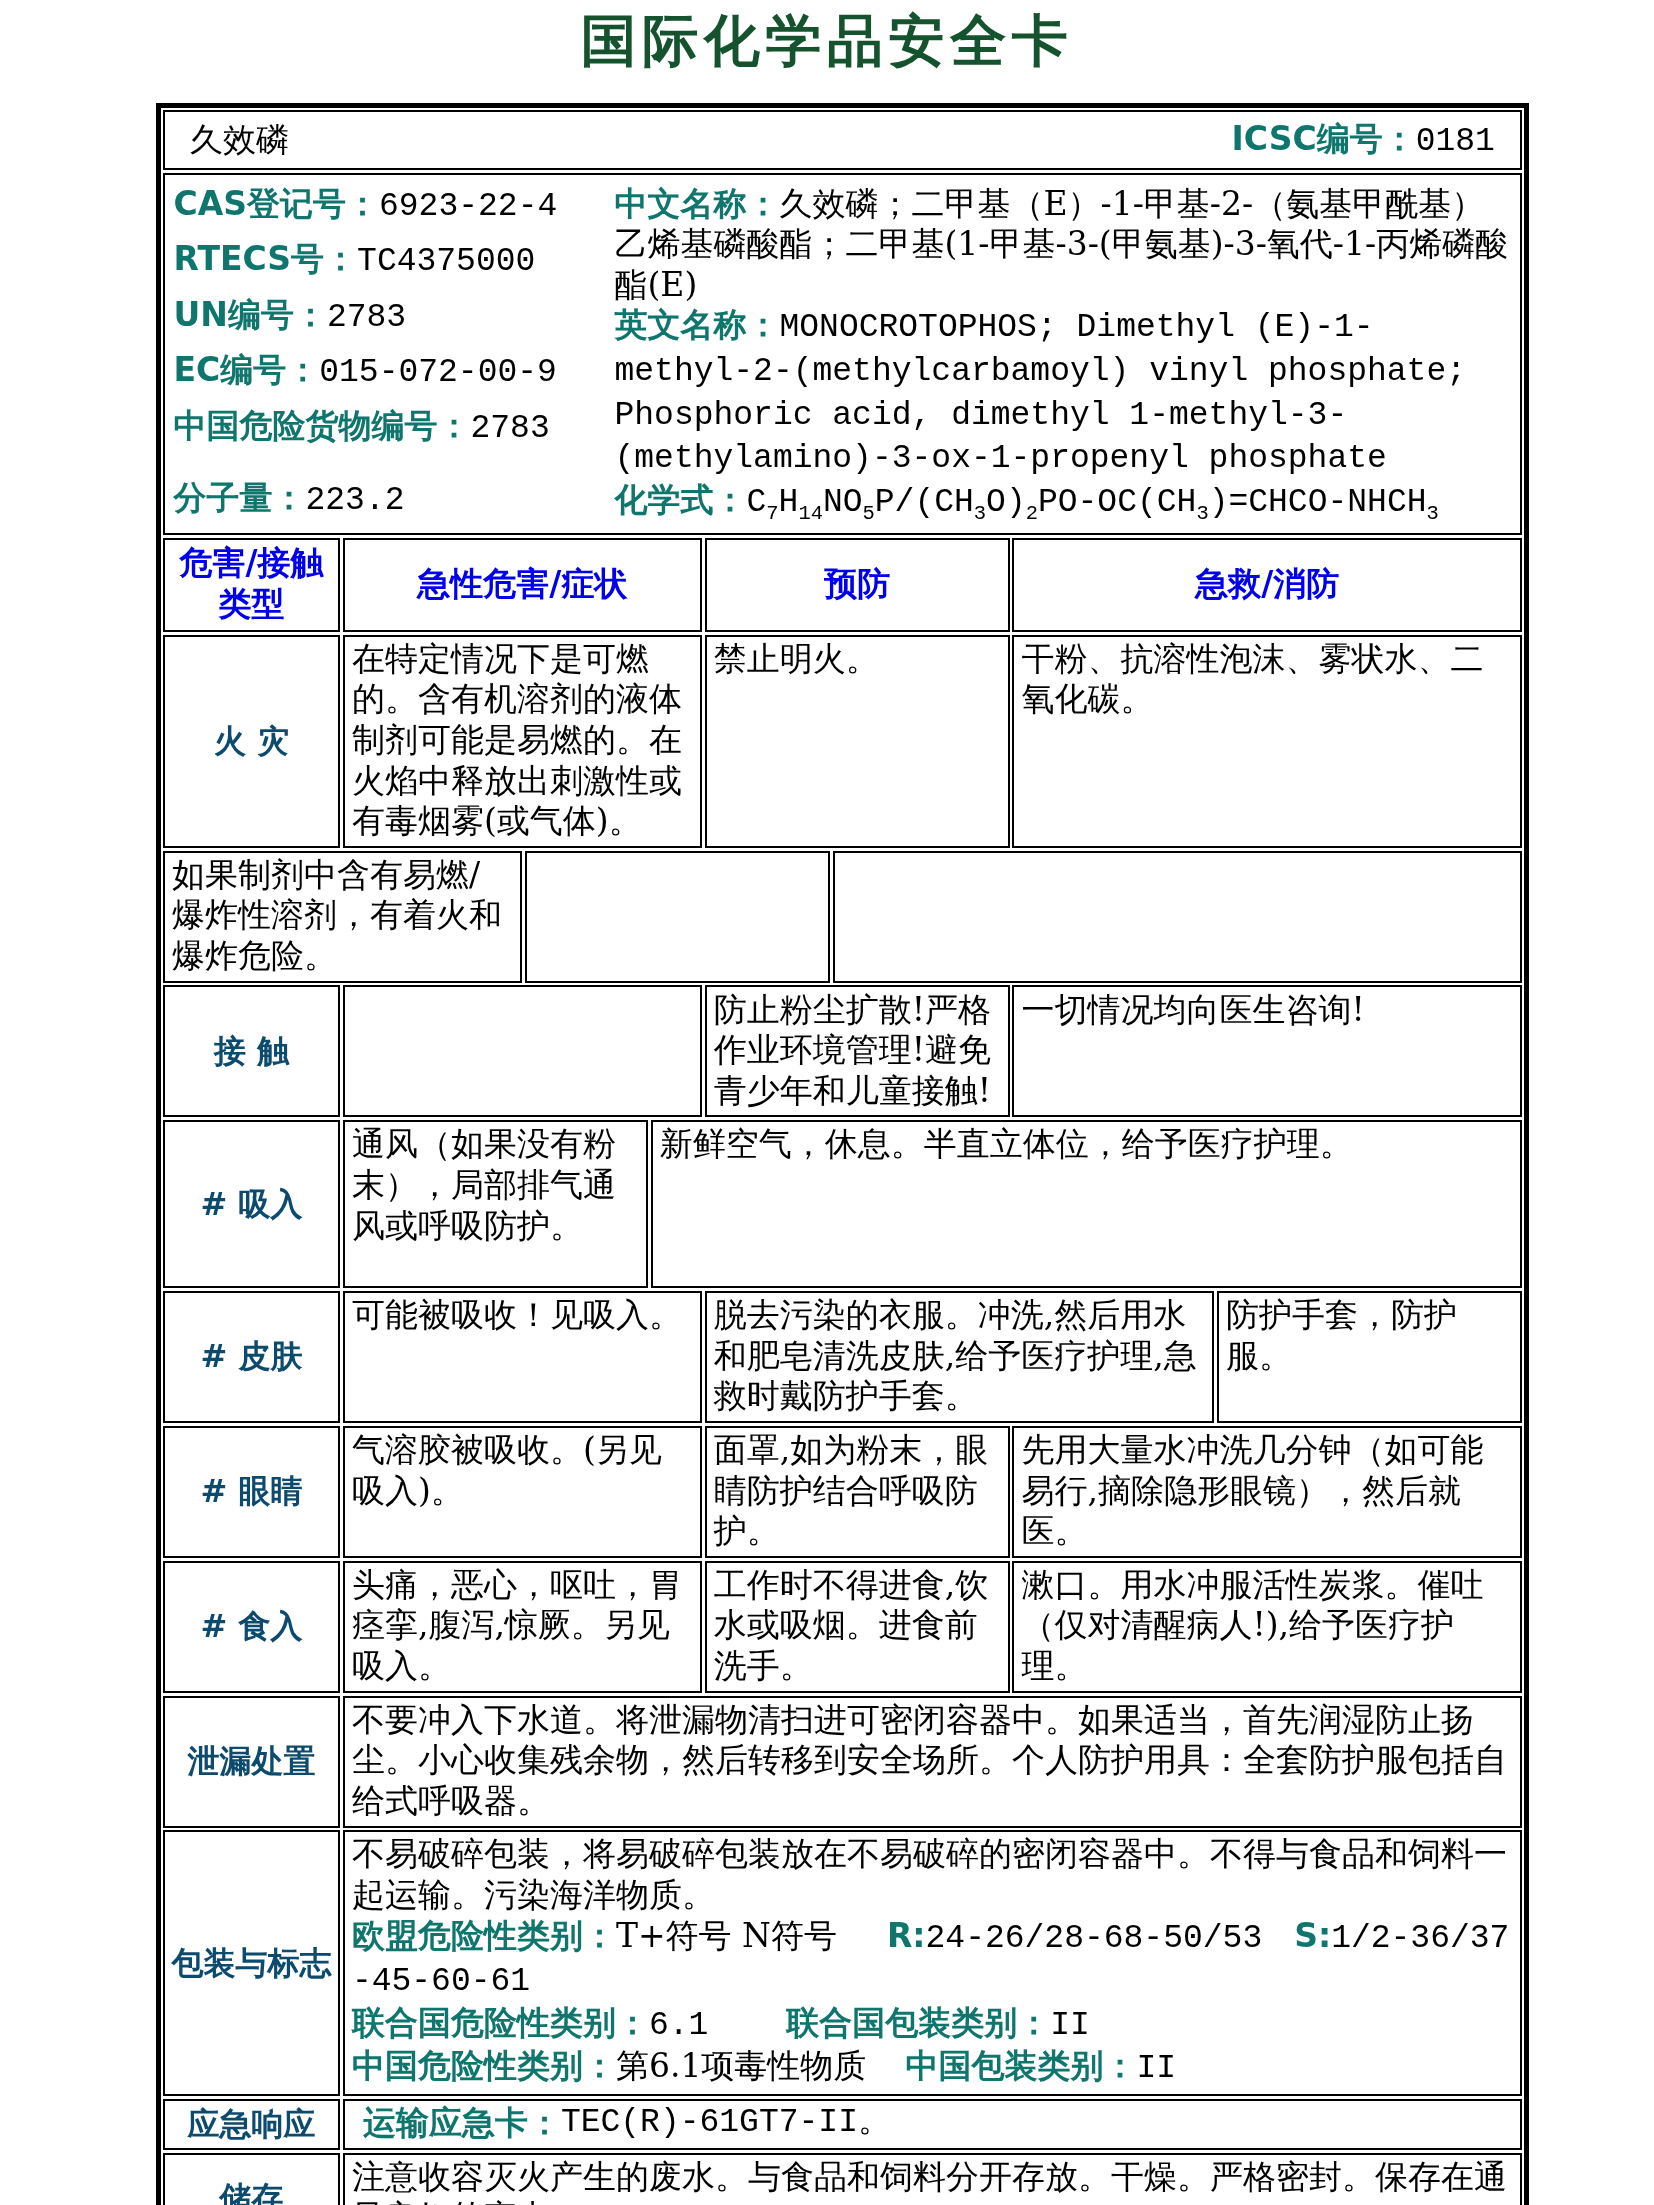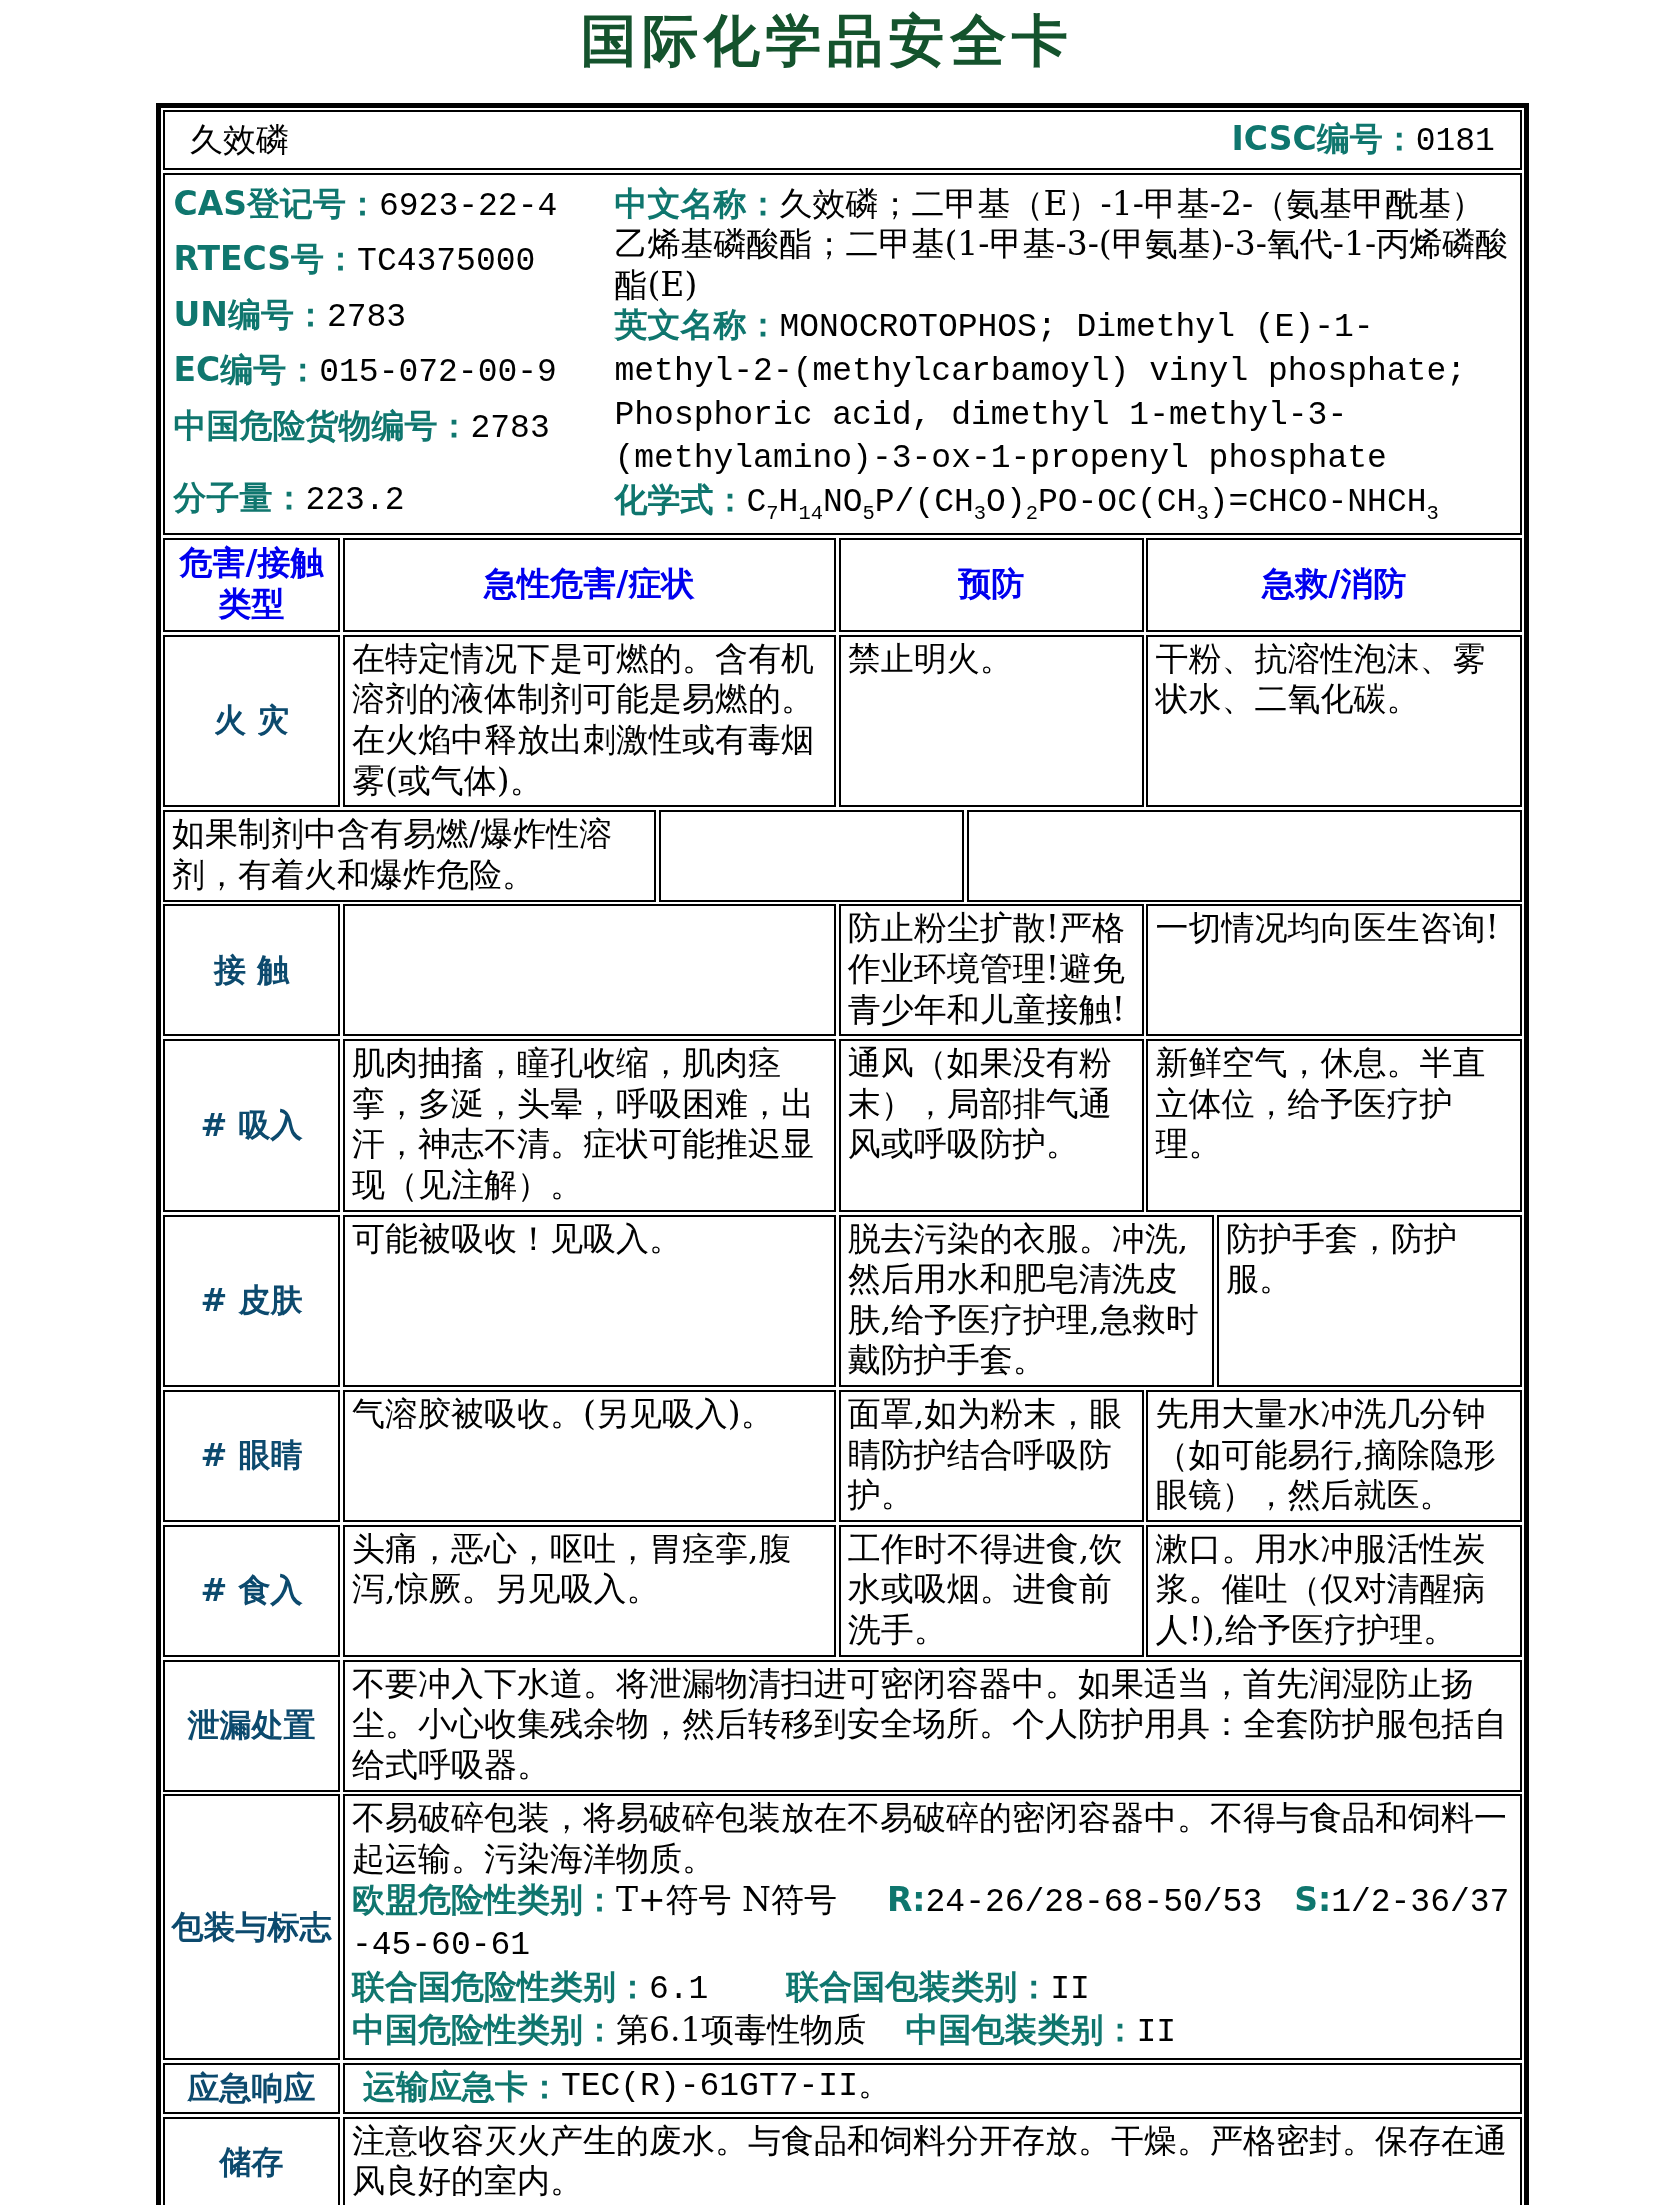--- a/index.html
+++ b/index.html
@@ -28,21 +28,21 @@
     background:#fff;
   }
   .row{display:flex;gap:2.8px;}
   .cell{
     border:2.8px solid #000;
     box-sizing:border-box;
     padding:2.1px 7px 4.2px 7px;
     background:#fff;
   }
   .c1{width:177px;flex:none;}
-  .c2{width:493px;flex:none;}
+  .c2{width:359px;flex:none;}
   .c3{width:305px;flex:none;}
   .c4{flex:1;}
   .cspan{flex:1;}
   
   .lbl{
     color:#0f766e;font-weight:bold;
     font-family:"DejaVu Sans","Liberation Sans",sans-serif;
   }
   .mono{font-family:"Liberation Mono","DejaVu Sans Mono",monospace;}
   sub{font-size:0.62em;line-height:0;}
@@ -160,21 +160,20 @@
 
     <div class="row r-cont">
       <div class="cell c1 type">接 触</div>
       <div class="cell c2"></div>
       <div class="cell c3">防止粉尘扩散!严格作业环境管理!避免青少年和儿童接触!</div>
       <div class="cell c4">一切情况均向医生咨询!</div>
     </div>
 
     <div class="row r-inh">
       <div class="cell c1 type"># 吸入</div>
-      <div class="cell c2">肌肉抽搐，瞳孔收缩，肌肉痉挛，多涎，头晕，呼吸困难，出汗，神志不清。症状可能推迟显现（见注解）。</div>
       <div class="cell c3">通风（如果没有粉末），局部排气通风或呼吸防护。</div>
       <div class="cell c4">新鲜空气，休息。半直立体位，给予医疗护理。</div>
     </div>
 
     <div class="row r-skin">
       <div class="cell c1 type"># 皮肤</div>
       <div class="cell c2">可能被吸收！见吸入。</div>
       <div class="cell c4">脱去污染的衣服。冲洗,然后用水和肥皂清洗皮肤,给予医疗护理,急救时戴防护手套。</div>
       <div class="cell c3">防护手套，防护服。</div>
     </div>

